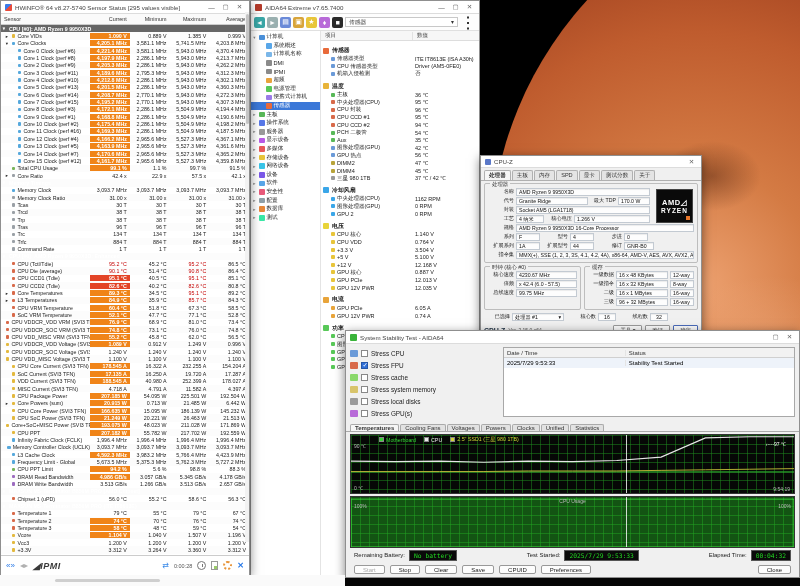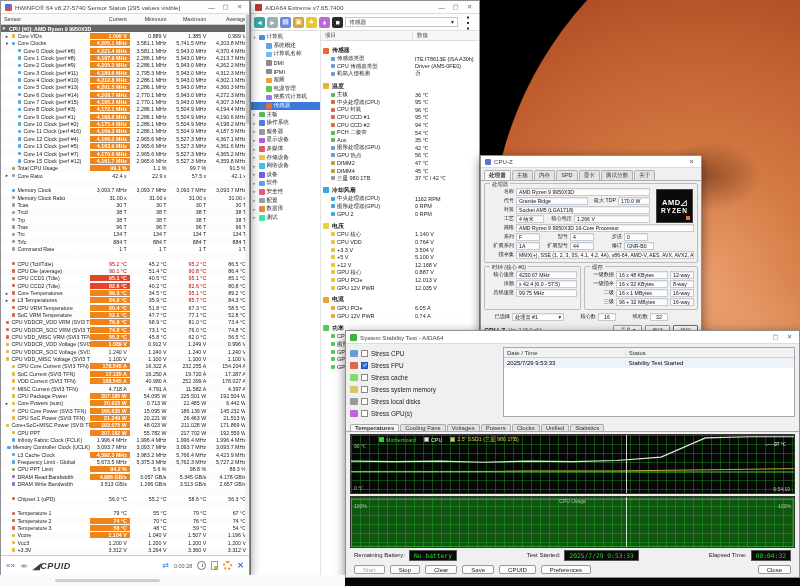--- a/index.html
+++ b/index.html
@@ -1441,21 +1441,21 @@
         <div class="hw-cell">3.360 V</div>
         <div class="hw-cell">3.312 V</div>
       </div>
     </div>
   <div class="hw-scroll">
       <div class="hw-thumb"></div>
     </div>
   <div class="hw-foot">
     <span class="hwic" style="color:#2a7ae8">«»</span>
     <span class="hwic" style="color:#b0b0b0">◂▸</span>
-    <span class="aorus">◢CPUID</span>
+    <span class="aorus">◢IPMI</span>
     <span class="spacer"></span>
     <span class="hwic" style="color:#3a8ae8">⇄</span>
     <span class="hw-time">0:00:28</span>
     <span class="ic-clockface"></span>
     <span class="ic-pagefile"></span>
     <span class="ic-gearlike"></span>
     <span class="hwic" style="color:#2a7ae8;font-weight:bold">✕</span>
   </div>
 </div>
 

